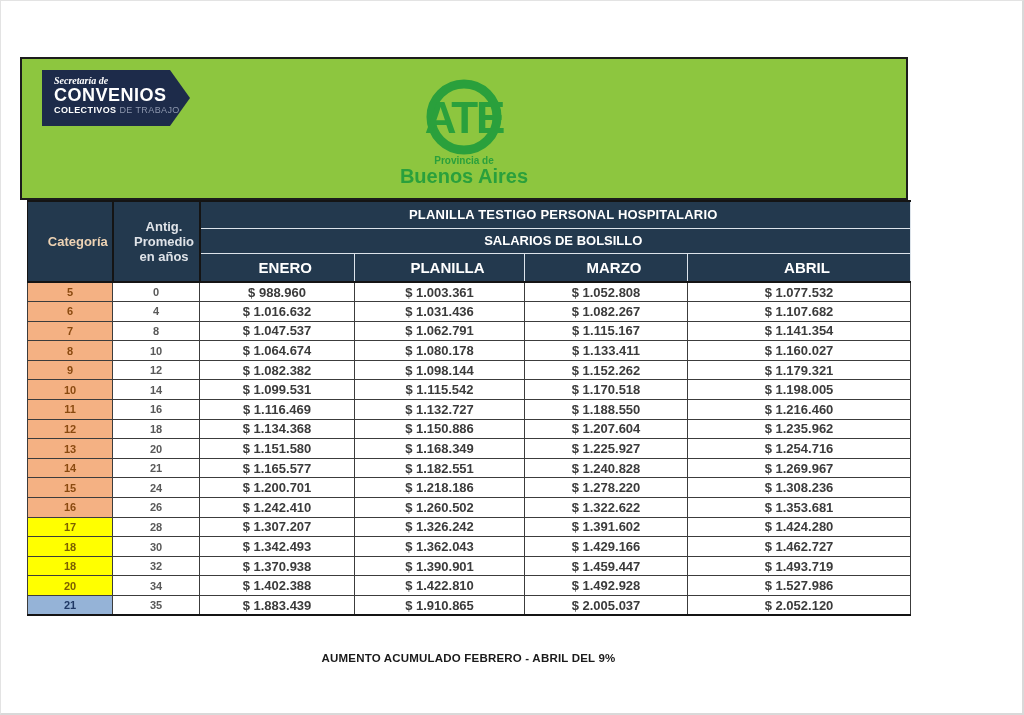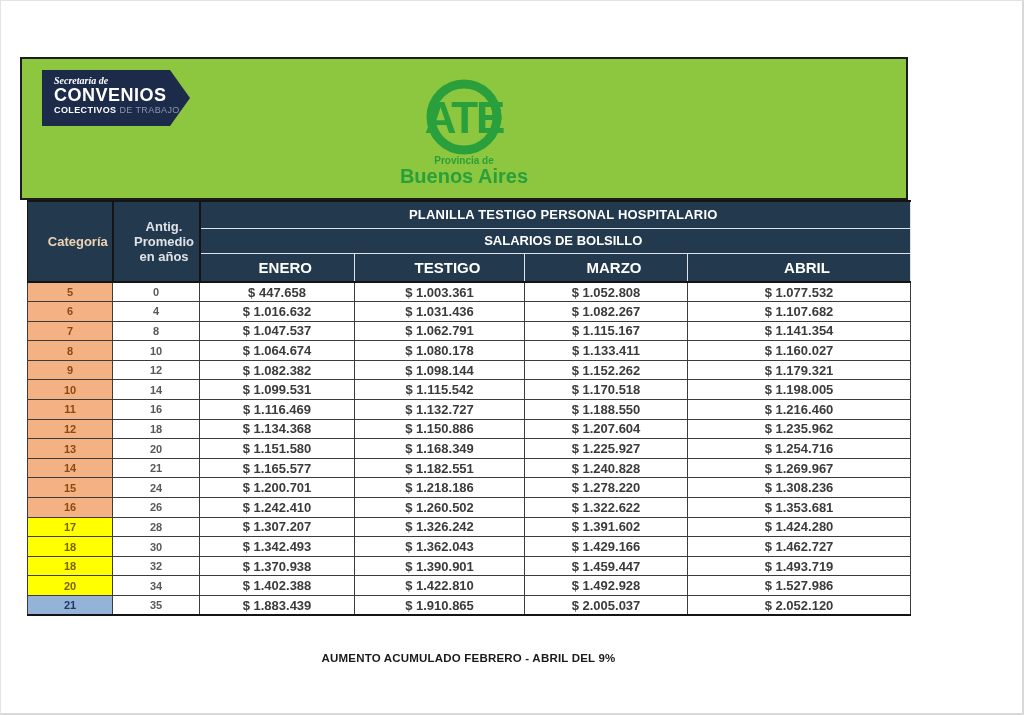--- a/index.html
+++ b/index.html
@@ -78,30 +78,30 @@
     <tr class="head-top">
       <th class="corner cat-h" rowspan="3">Categoría</th>
       <th class="corner sen-h" rowspan="3">Antig. Promedio en años</th>
       <th class="title-h" colspan="4">PLANILLA TESTIGO PERSONAL HOSPITALARIO</th>
     </tr>
     <tr>
       <th class="subtitle-h" colspan="4">SALARIOS DE BOLSILLO</th>
     </tr>
     <tr>
       <th class="month-h">ENERO</th>
-      <th class="month-h">TESTIGO</th>
+      <th class="month-h">PLANILLA</th>
       <th class="month-h">MARZO</th>
       <th class="month-h">ABRIL</th>
     </tr>
   </thead>
   <tbody>
       <tr>
         <td class="cat tier-orange">5</td>
         <td class="sen">0</td>
-        <td class="val">$ 447.658</td>
+        <td class="val">$ 988.960</td>
         <td class="val">$ 1.003.361</td>
         <td class="val">$ 1.052.808</td>
         <td class="val">$ 1.077.532</td>
       </tr>
       <tr>
         <td class="cat tier-orange">6</td>
         <td class="sen">4</td>
         <td class="val">$ 1.016.632</td>
         <td class="val">$ 1.031.436</td>
         <td class="val">$ 1.082.267</td>

